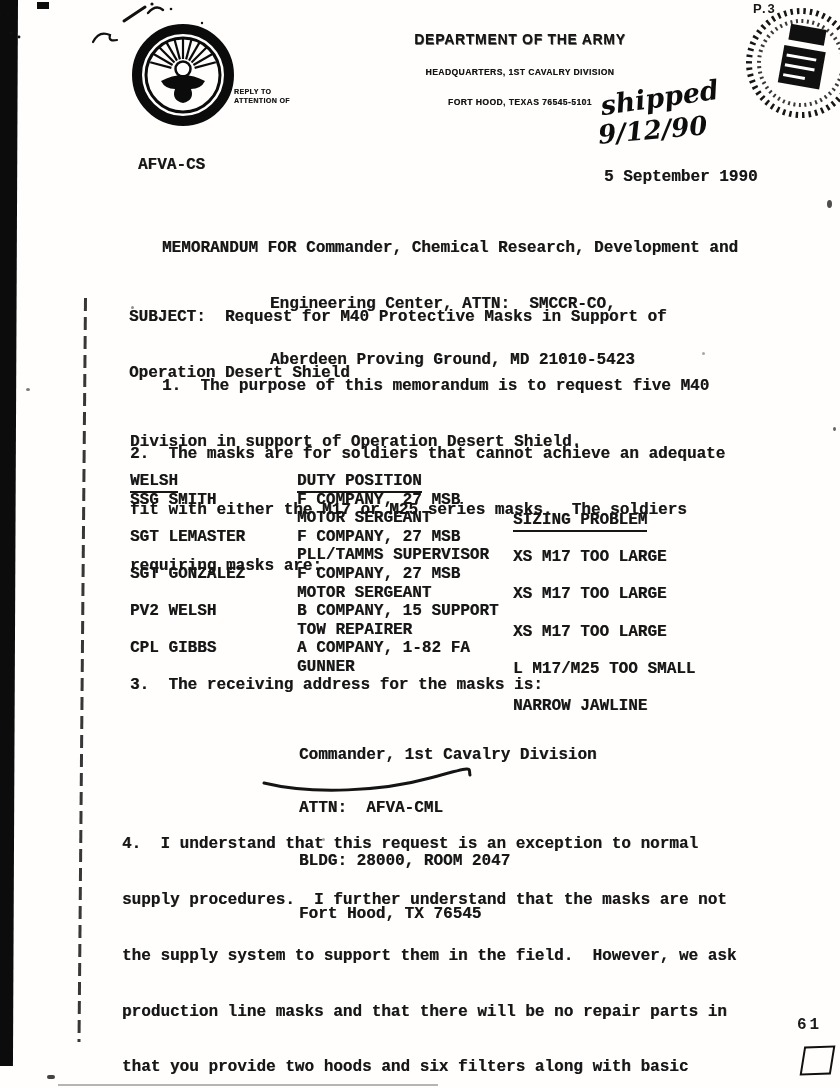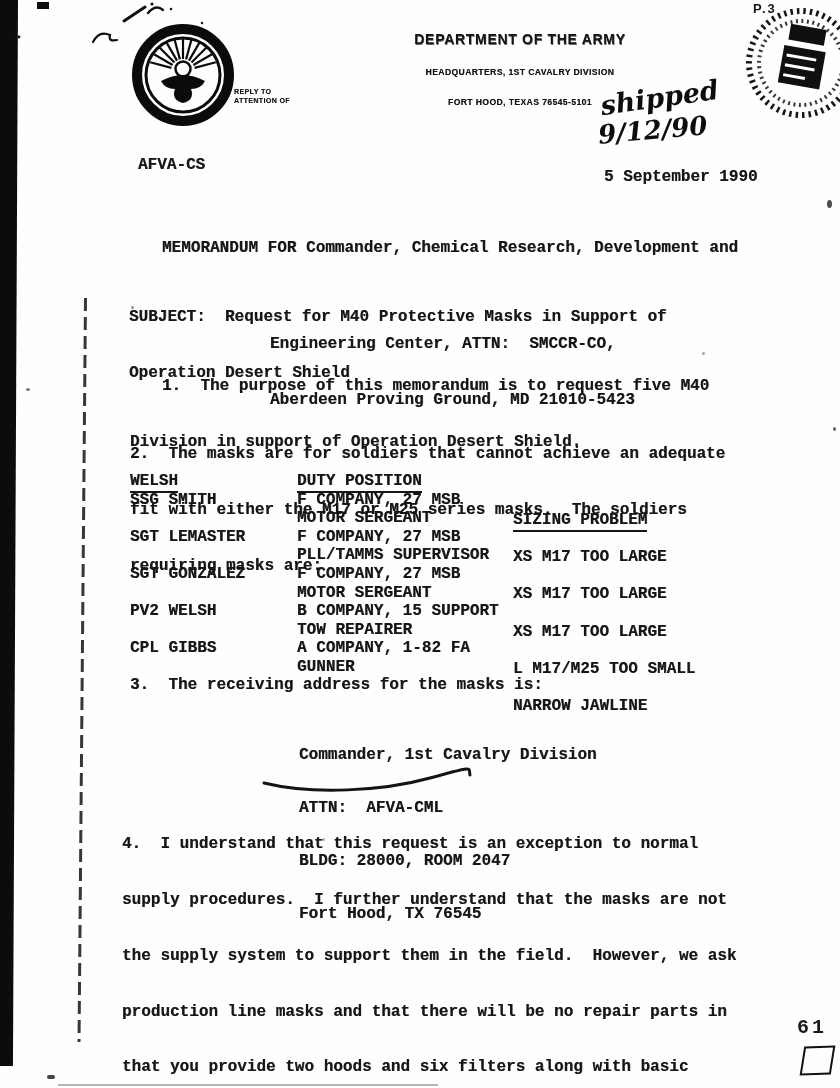--- a/index.html
+++ b/index.html
@@ -27,21 +27,21 @@
   .leftbar { left:0; top:6; width:18px; height:1066px; background:#0c0c0c;
     clip-path:polygon(0 0,100% 0,72% 100%,0 100%); }
   .dotline { left:84px; top:298px; width:3px; height:744px; opacity:0.88;
     background:repeating-linear-gradient(to bottom,#1c1c1c 0 13px,transparent 13px 19px);
     transform:rotate(0.5deg); transform-origin:top center; }
   .speck { position:absolute; background:#222; border-radius:50%; }
   .sq61 { left:802px; top:1046px; width:27px; height:25px; border:2.5px solid #101010;
     transform:skewX(-11deg) rotate(-2deg); background:transparent; }
   .bottomline { left:58px; top:1084px; width:380px; height:1.5px; background:#b5b5b5; }
   .pnum { font-family:"Liberation Mono","DejaVu Sans Mono",monospace; font-weight:700;
-    font-size:20px; letter-spacing:3px; color:#1a1a1a; }
+    font-size:16px; letter-spacing:3px; color:#1a1a1a; }
   .p3 { font-family:"Liberation Sans",sans-serif; font-weight:700; font-size:13px;
     letter-spacing:2px; color:#161616; }
 </style>
 </head>
 <body>
 
 <div class="page">
 
   <div class="abs leftbar"></div>
   <div class="abs" style="left:3px;top:2px;width:8px;height:6px;background:#0c0c0c;"></div>
@@ -114,21 +114,21 @@
       <rect x="51" y="66" width="30" height="3" fill="#fff"></rect>
       <rect x="51" y="76" width="22" height="3" fill="#fff"></rect>
     </g>
   </svg>
 
   <div class="abs typed" style="left:138px;top:156px;">AFVA-CS</div>
   <div class="abs typed" style="left:604px;top:156px;margin-top:12px;">5 September 1990</div>
 
   <div class="abs typed" style="left:162px;top:202px;">
     <div>MEMORANDUM FOR Commander, Chemical Research, Development and</div>
-    <div style="padding-left:108px;margin-top:40px;">Engineering Center, ATTN:  SMCCR-CO,</div>
+    <div style="padding-left:108px;">Engineering Center, ATTN:  SMCCR-CO,</div>
     <div style="padding-left:108px;">Aberdeen Proving Ground, MD 21010-5423</div>
   </div>
 
   <div class="abs typed" style="left:129px;top:271px;">
     <div>SUBJECT:  Request for M40 Protective Masks in Support of</div>
     <div>Operation Desert Shield</div>
   </div>
 
   <div class="abs typed" style="left:130px;top:340px;">
     <div class="ind1">1.  The purpose of this memorandum is to request five M40</div>

